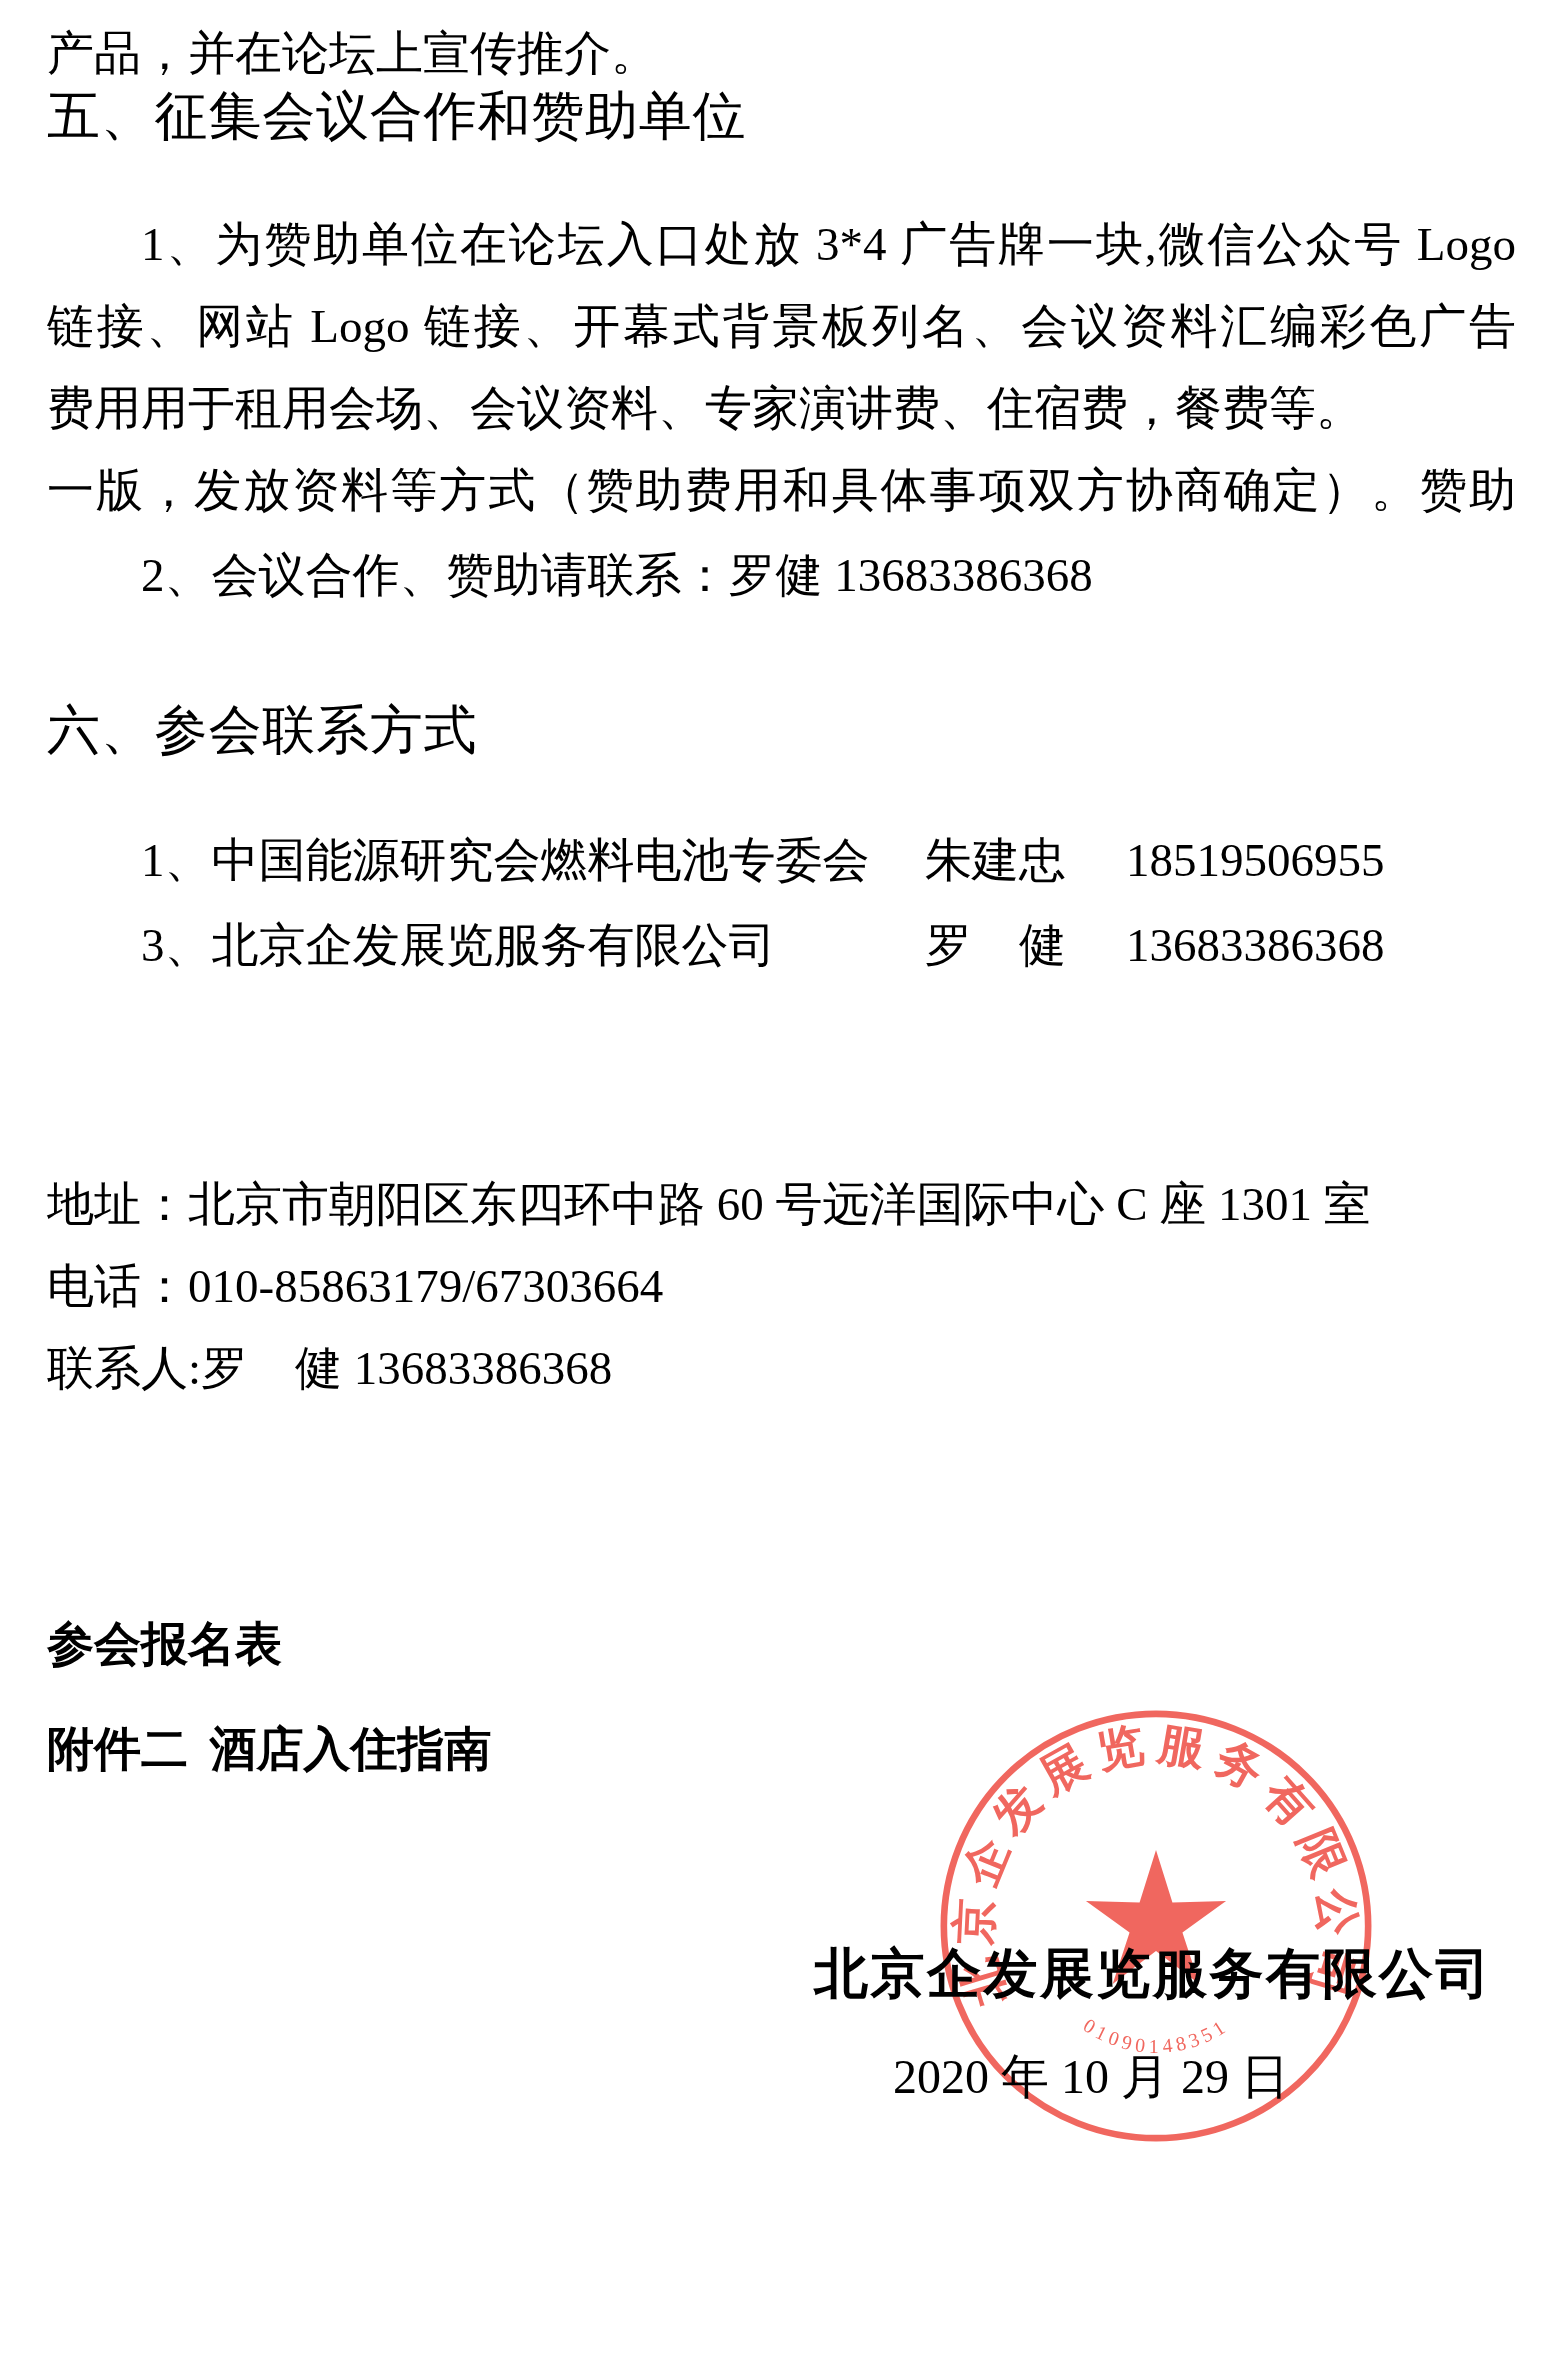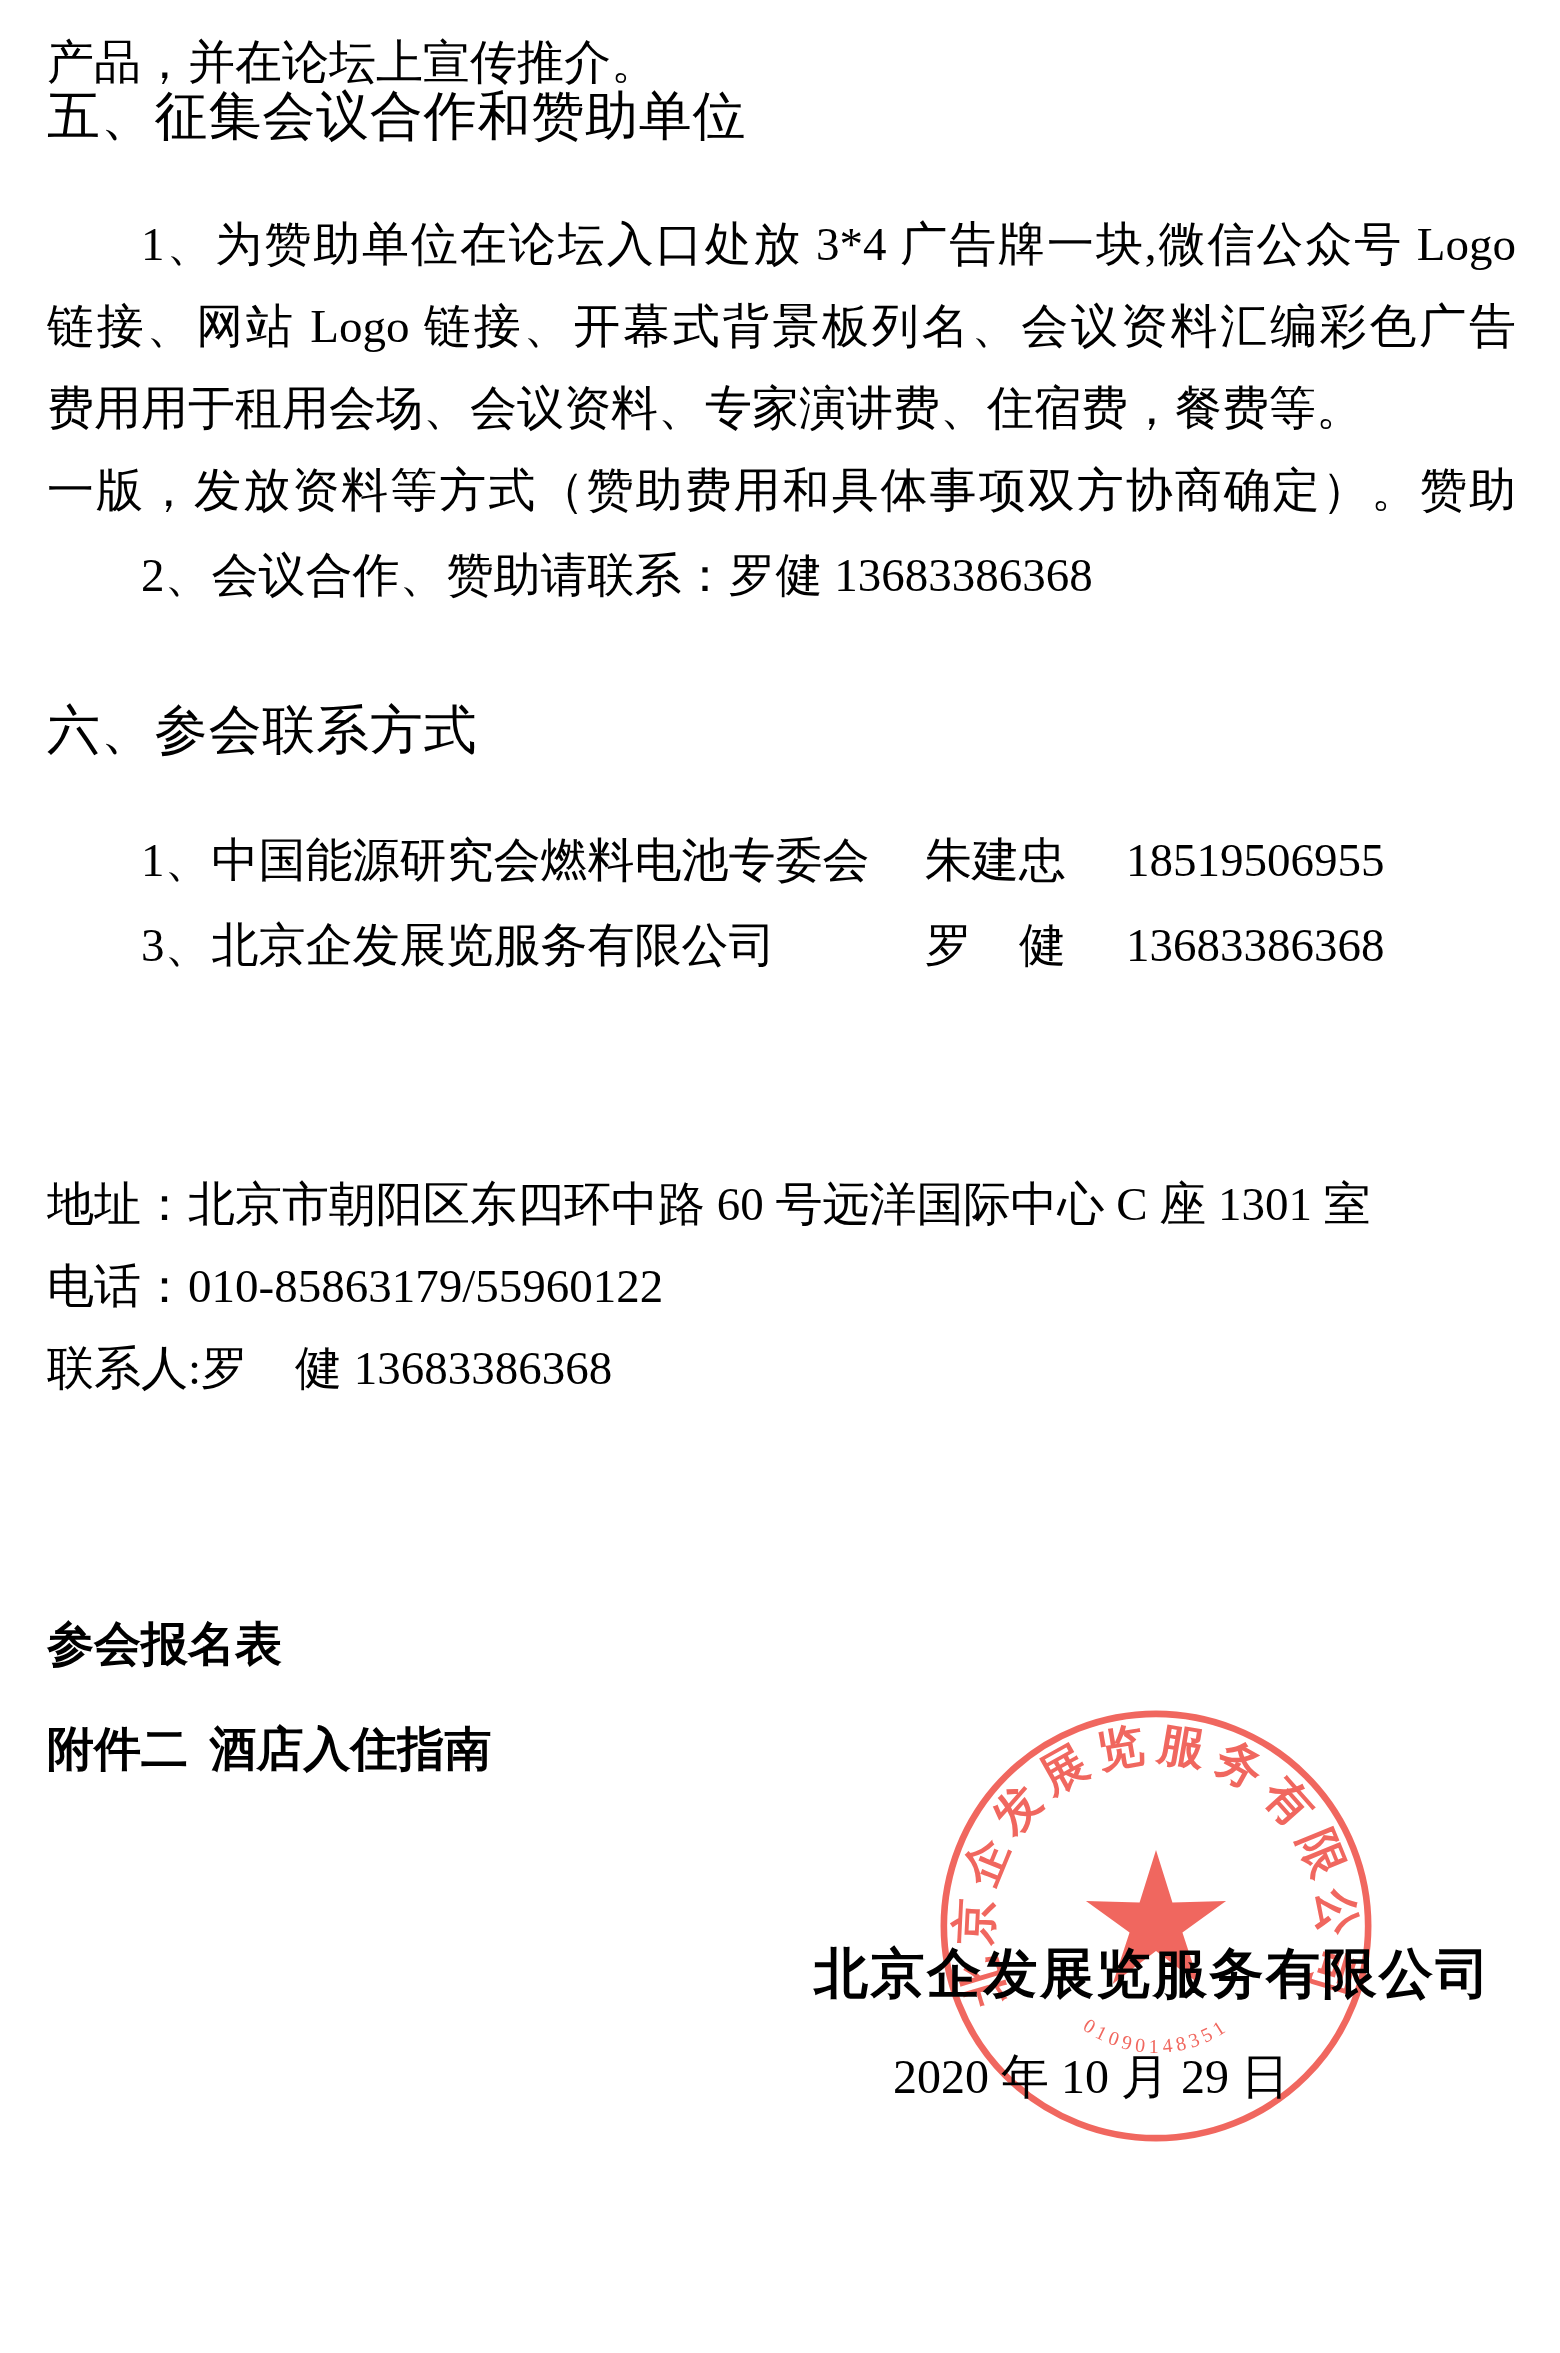--- a/index.html
+++ b/index.html
@@ -38,21 +38,21 @@
     position:absolute;left:893px;top:2045px;z-index:3;
     font-size:48px;white-space:nowrap;
   }
   .seal{position:absolute;left:925px;top:1705px;width:462px;height:442px;z-index:2;opacity:.88;}
 </style>
 </head>
 <body>
 
 <div id="page">
 
-  <div class="abs body-text" style="top:21px;">
+  <div class="abs body-text" style="top:12px;">
     <span>产品，并在论坛上宣传推介。</span>
   </div>
 
   <div class="abs heading" style="top:86px;">五、征集会议合作和赞助单位</div>
 
   <div class="abs body-text para1" style="top:203px;">
     <div class="pline jline">1、为赞助单位在论坛入口处放 3*4 广告牌一块,微信公众号 Logo</div>
     <div class="pline jline">链接、网站 Logo 链接、开幕式背景板列名、会议资料汇编彩色广告</div>
     <div class="pline">费用用于租用会场、会议资料、专家演讲费、住宿费，餐费等。</div>
     <div class="pline jline">一版，发放资料等方式（赞助费用和具体事项双方协商确定）。赞助</div>
@@ -73,21 +73,21 @@
       <span class="c-name">罗　健</span>
       <span class="c-phone">13683386368</span>
     </div>
   </div>
 
   <div class="abs body-text" style="top:1163px;">
     <div class="info-line">
       <span class="info-label">地址：</span><span>北京市朝阳区东四环中路 60 号远洋国际中心 C 座 1301 室</span>
     </div>
     <div class="info-line">
-      <span class="info-label">电话：</span><span>010-85863179/55960122</span>
+      <span class="info-label">电话：</span><span>010-85863179/67303664</span>
     </div>
     <div class="info-line">
       <span class="info-label">联系人:</span><span>罗　健 13683386368</span>
     </div>
   </div>
 
   <div class="abs" style="top:1613px;">
     <div class="attach-row">
       <span>参会报名表</span>
     </div>

